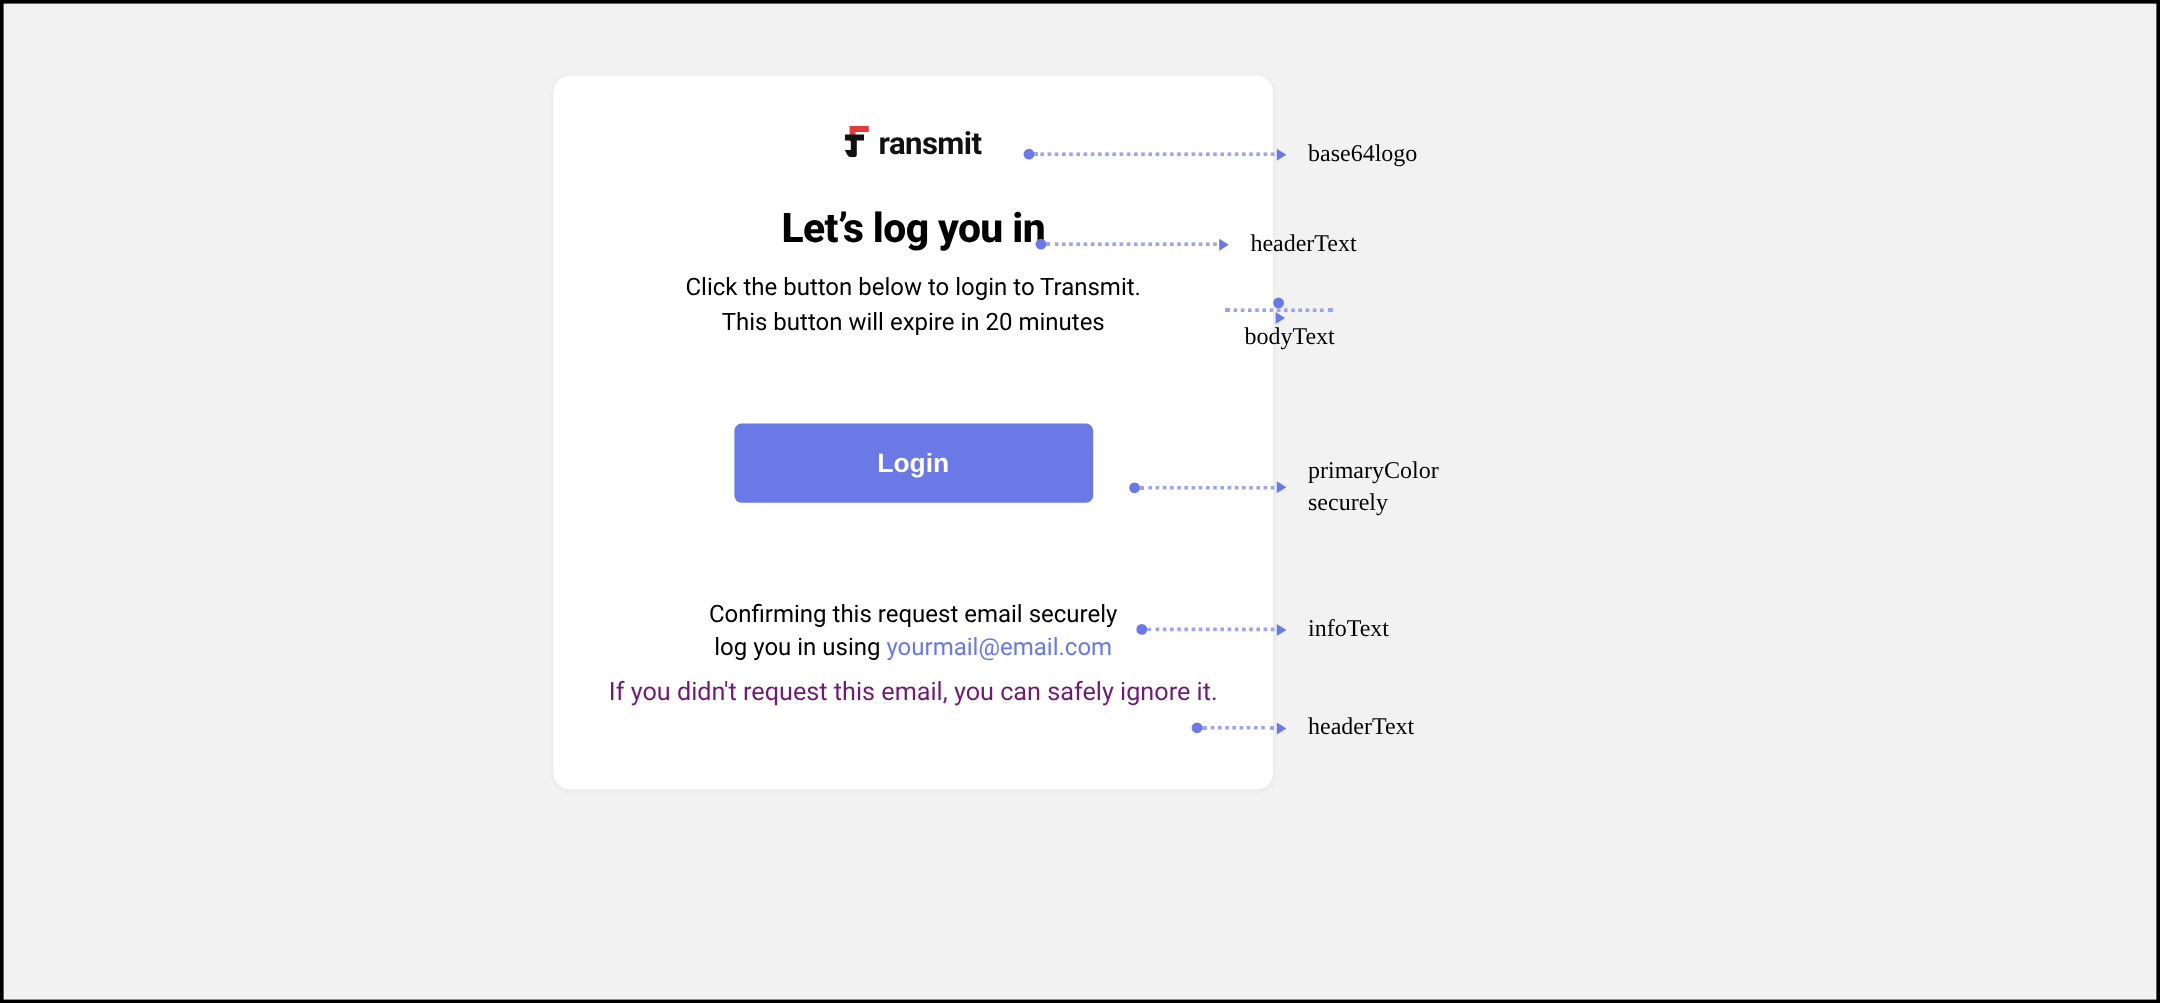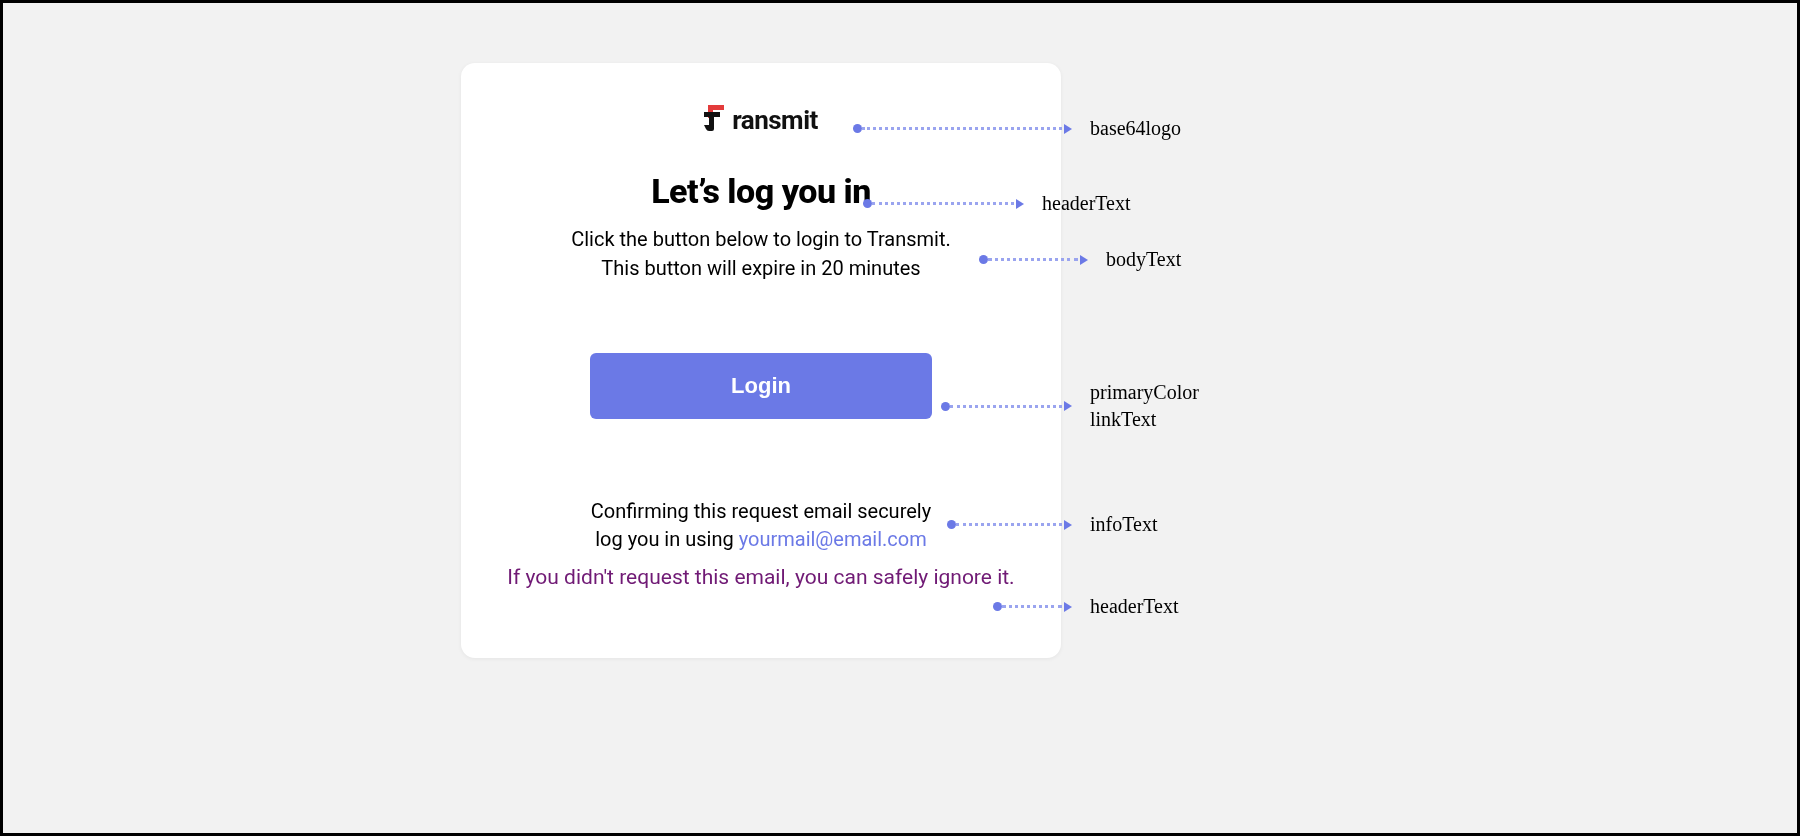--- a/index.html
+++ b/index.html
@@ -52,21 +52,21 @@
       margin-top: 14px;
       font-size: 20px;
       line-height: 1.45;
     }
     .cta {
       display: inline-flex;
       align-items: center;
       justify-content: center;
       margin-top: 70px;
       height: 66px;
-      width: 342px;
+      width: 299px;
       border-radius: 6px;
       color: #fff;
       font-size: 22px;
       font-weight: 700;
       border: none;
       cursor: pointer;
     }
     .info {
       margin-top: 78px;
       font-size: 20px;
@@ -165,36 +165,36 @@
 
   <div class="ann" style="left:860px; top:189px;">
     <span class="dot"></span>
       <span class="line" style="width:142px;"></span>
       <span class="arrow"></span>
     <span class="labels">
         <span>headerText</span>
       </span>
   </div>
 
-  <div class="ann" style="left:976px; top:245px;">
+  <div class="ann" style="left:1016px; top:245px;flex-direction:column;">
     <span class="dot"></span>
       <span class="line" style="width:90px;"></span>
       <span class="arrow"></span>
     <span class="labels">
         <span>bodyText</span>
       </span>
   </div>
 
   <div class="ann" style="left:938px; top:378px;">
     <span class="dot"></span>
       <span class="line" style="width:112px;"></span>
       <span class="arrow"></span>
     <span class="labels">
       <span>primaryColor</span>
-      <span>linkText</span>
+      <span>securely</span>
     </span>
   </div>
 
   <div class="ann" style="left:944px; top:510px;">
     <span class="dot"></span>
       <span class="line" style="width:106px;"></span>
       <span class="arrow"></span>
     <span class="labels">
         <span>infoText</span>
       </span>

